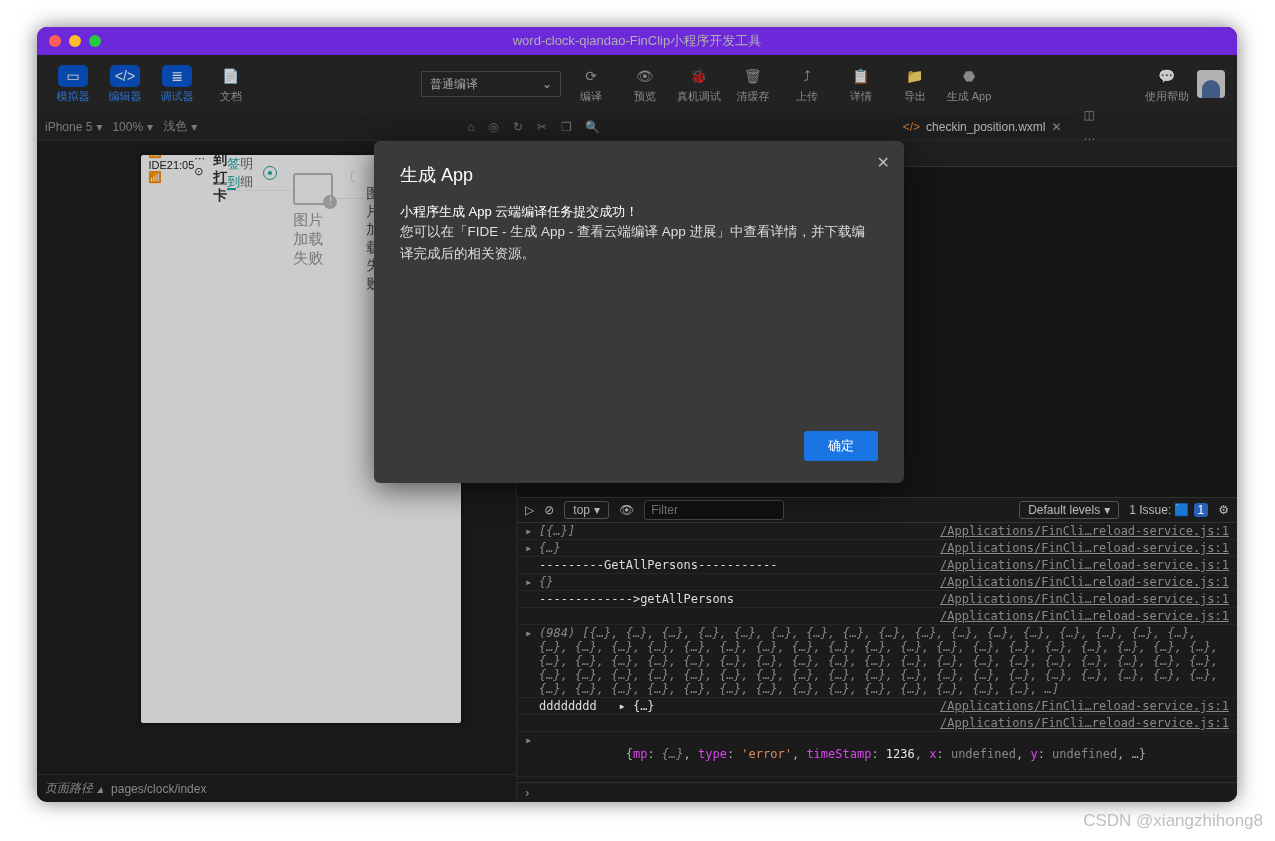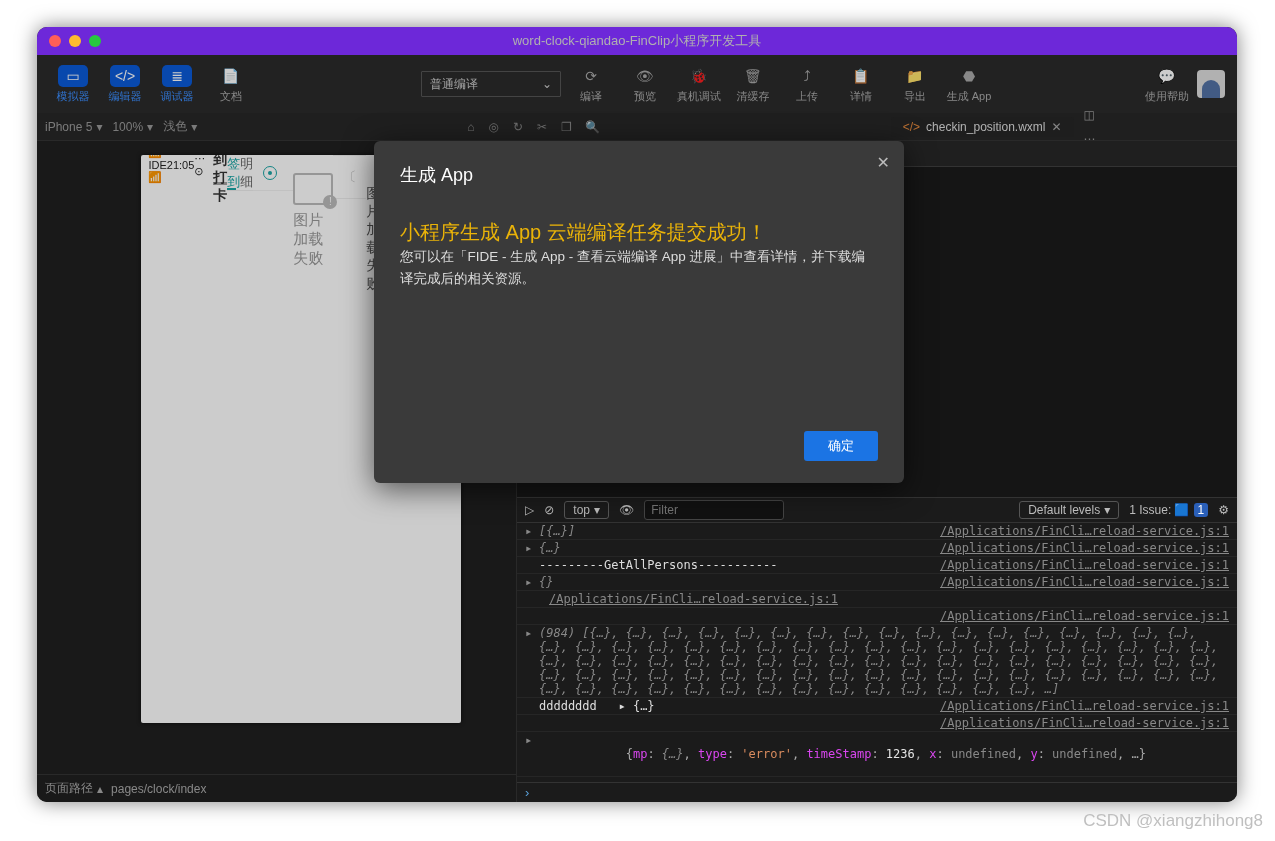--- a/index.html
+++ b/index.html
@@ -133,21 +133,21 @@
     display:flex; flex-direction:column; align-items:center; justify-content:center;
     font-size:17px;
   }
   .bigbtn .time { font-size:22px; margin-top:4px; }
   .date { text-align:center; font-size:12px; color:#0f766e; margin-top:14px; }
   .left-footer {
     height:28px; border-top:1px solid #333;
     display:flex; align-items:center;
     padding:0 8px; font-size:12px; color:#aaa;
   }
-  .left-footer .lbl { margin-right:8px; display:flex; align-items:center; gap:4px; }
+  .left-footer .lbl { margin-right:8px; display:flex; align-items:center; gap:4px;font-style:italic; }
   
   .right { flex:1; display:flex; flex-direction:column; min-width:0; }
   .crumb { height:26px; display:flex; align-items:center; gap:8px; padding:0 10px; color:#bbb; font-size:12px; border-bottom:1px solid #333;}
   .crumb .ficon { color:#e88b3e; }
   .editor {
     flex:0 0 330px;
     background:#1a1a1a;
     padding:4px 0;
     font-family: Menlo, Consolas, monospace;
     font-size:12.5px;
@@ -188,21 +188,21 @@
     background:#3a3a3a;
     border-radius:6px;
     box-shadow:0 6px 30px rgba(0,0,0,.6);
     padding:22px 26px;
     color:#eee;
     pointer-events:auto;
     display:flex; flex-direction:column;
   }
   .modal h2 { font-size:18px; font-weight:500; color:#fff; }
   .modal .close { position:absolute; right:14px; top:12px; color:#bbb; font-size:16px; cursor:pointer; }
-  .modal .headline { margin-top:32px; font-size:20px; color:#eab308; }
+  .modal .headline { margin-top:16px; font-size:13px; color:#ffffff; }
   .modal .body { font-size:13.5px; color:#ddd; line-height:1.6; }
   .modal .btns { margin-top:auto; display:flex; justify-content:flex-end; }
   .modal .ok { background:#1b74e4; color:#fff; border:none; padding:6px 24px; border-radius:3px; font-size:13px; cursor:pointer; }
   .dim { filter: brightness(.8); }
   .watermark { position:absolute; right:12px; bottom:10px; color:#bfbfbf; font-size:17px; }
 </style>
 </head>
 <body>
 
 <div class="app-window">
@@ -402,20 +402,21 @@
               <span class="msg">---------GetAllPersons-----------</span>
               <span class="src">/Applications/FinCli…reload-service.js:1</span>
             </div>
           <div class="row">
               <span class="arr">▸</span>
               <span class="msg c-italic">{}</span>
               <span class="src">/Applications/FinCli…reload-service.js:1</span>
             </div>
           <div class="row">
               <span class="arr"> </span>
+              <span class="msg">-------------&gt;getAllPersons</span>
               <span class="src">/Applications/FinCli…reload-service.js:1</span>
             </div>
           <div class="row">
               <span class="arr"> </span>
               <span class="msg"></span>
               <span class="src">/Applications/FinCli…reload-service.js:1</span>
             </div>
           <div class="row">
               <span class="arr">▸</span>
               <span class="msg c-italic">(984) [{…}, {…}, {…}, {…}, {…}, {…}, {…}, {…}, {…}, {…}, {…}, {…}, {…}, {…}, {…}, {…}, {…}, {…}, {…}, {…}, {…}, {…}, {…}, {…}, {…}, {…}, {…}, {…}, {…}, {…}, {…}, {…}, {…}, {…}, {…}, {…}, {…}, {…}, {…}, {…}, {…}, {…}, {…}, {…}, {…}, {…}, {…}, {…}, {…}, {…}, {…}, {…}, {…}, {…}, {…}, {…}, {…}, {…}, {…}, {…}, {…}, {…}, {…}, {…}, {…}, {…}, {…}, {…}, {…}, {…}, {…}, {…}, {…}, {…}, {…}, {…}, {…}, {…}, {…}, {…}, {…}, {…}, {…}, {…}, {…}, {…}, {…}, {…}, …]</span>

